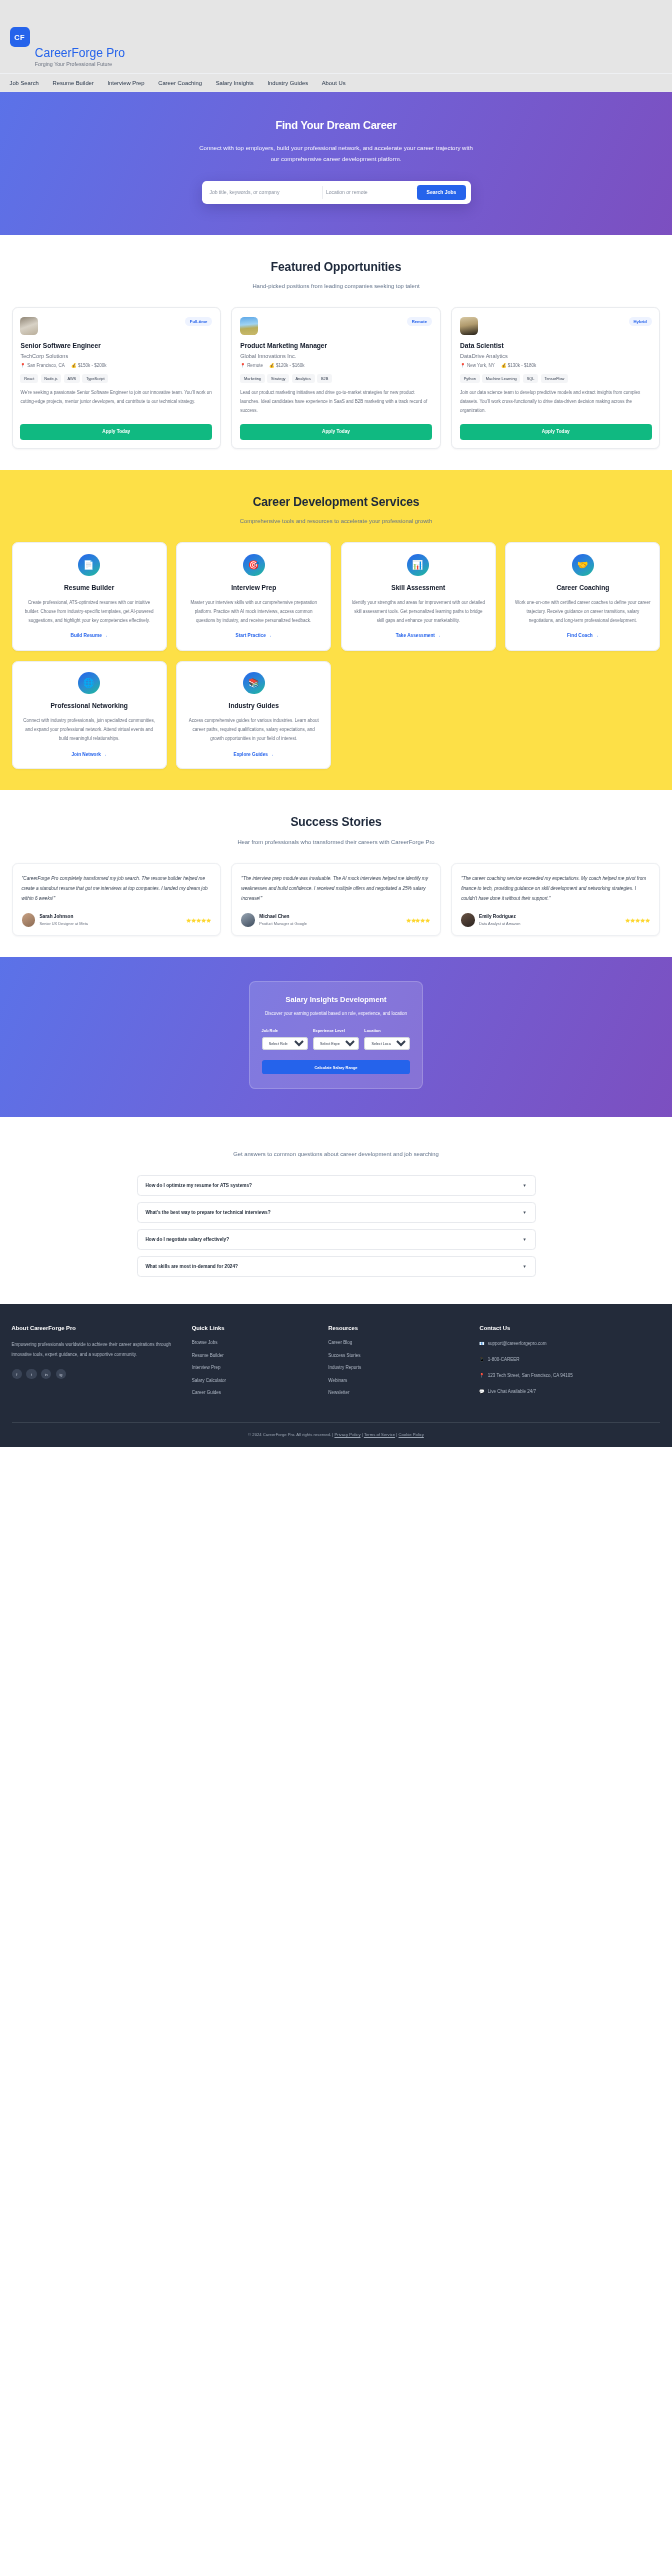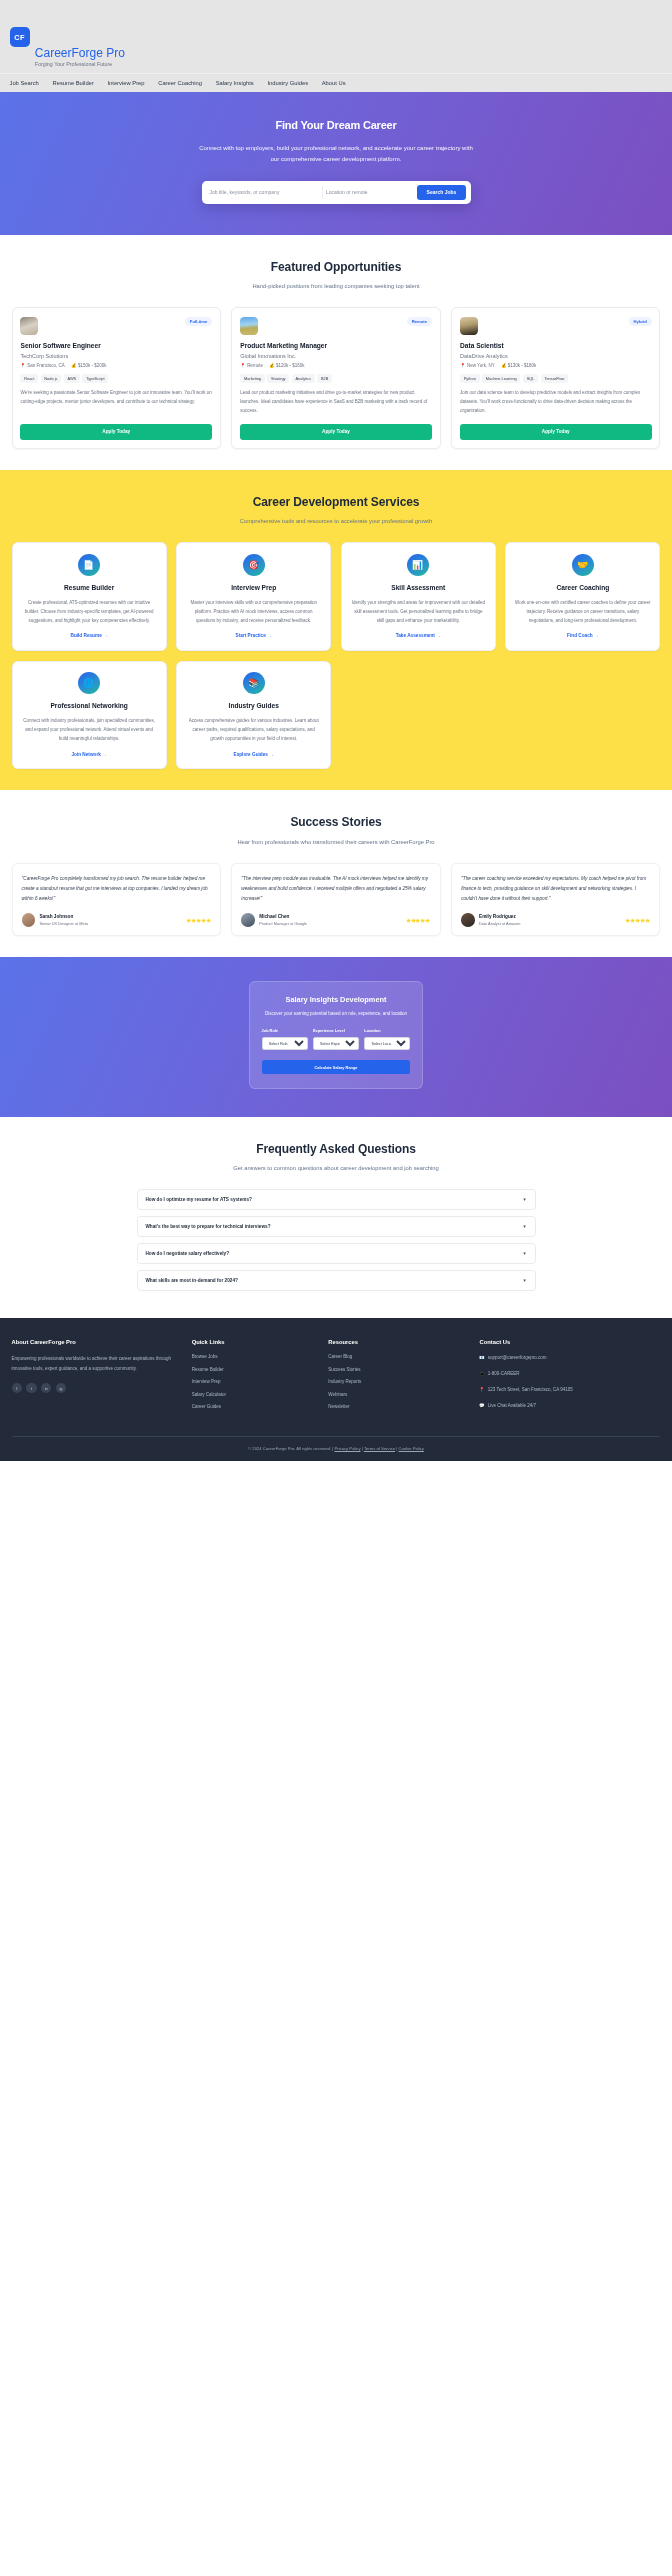--- a/index.html
+++ b/index.html
@@ -605,21 +605,20 @@
         <select class="calc-select">
           <option>Select Location</option>
         </select>
       </div>
     </div>
     <button class="calc-btn">Calculate Salary Range</button>
   </div>
 </section>
 
 <section class="section">
-  <h2 class="section-title">Frequently Asked Questions</h2>
   <p class="section-sub">Get answers to common questions about career development and job searching</p>
   <div class="faq-list">
     <div class="faq-item">
       <span class="faq-q">How do I optimize my resume for ATS systems?</span>
       <span class="faq-chevron">▼</span>
     </div>
     <div class="faq-item">
       <span class="faq-q">What's the best way to prepare for technical interviews?</span>
       <span class="faq-chevron">▼</span>
     </div>

